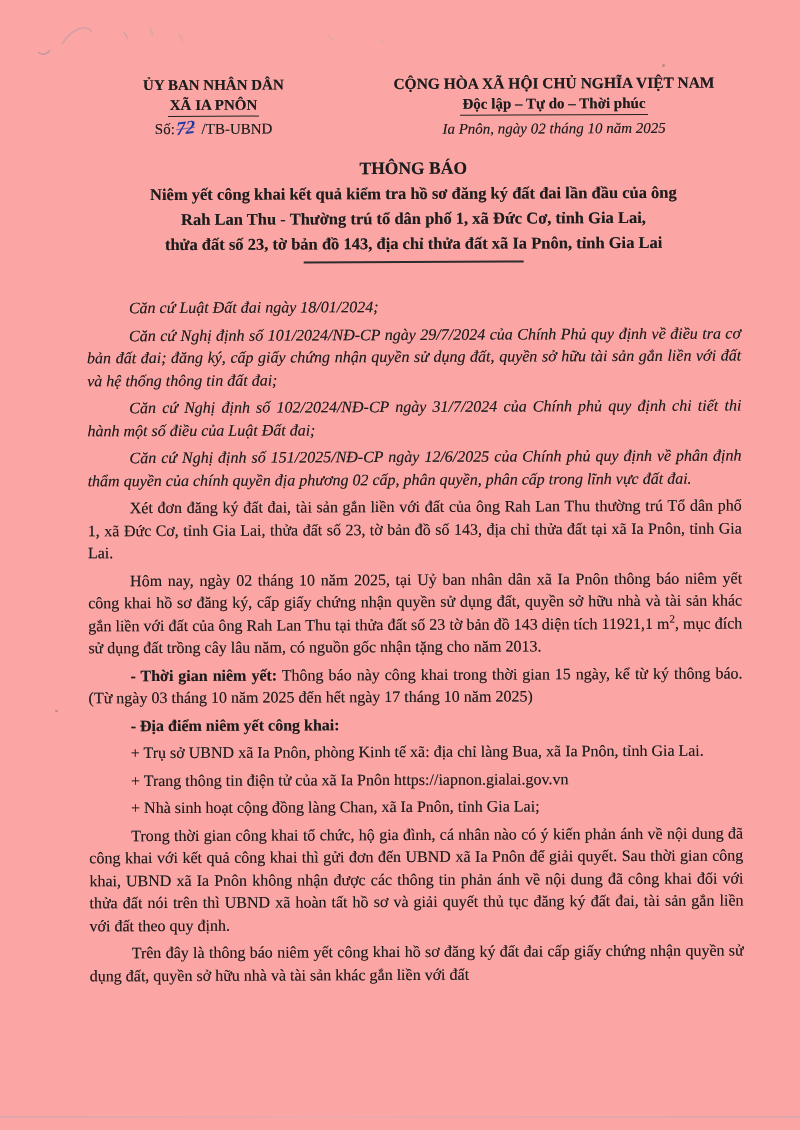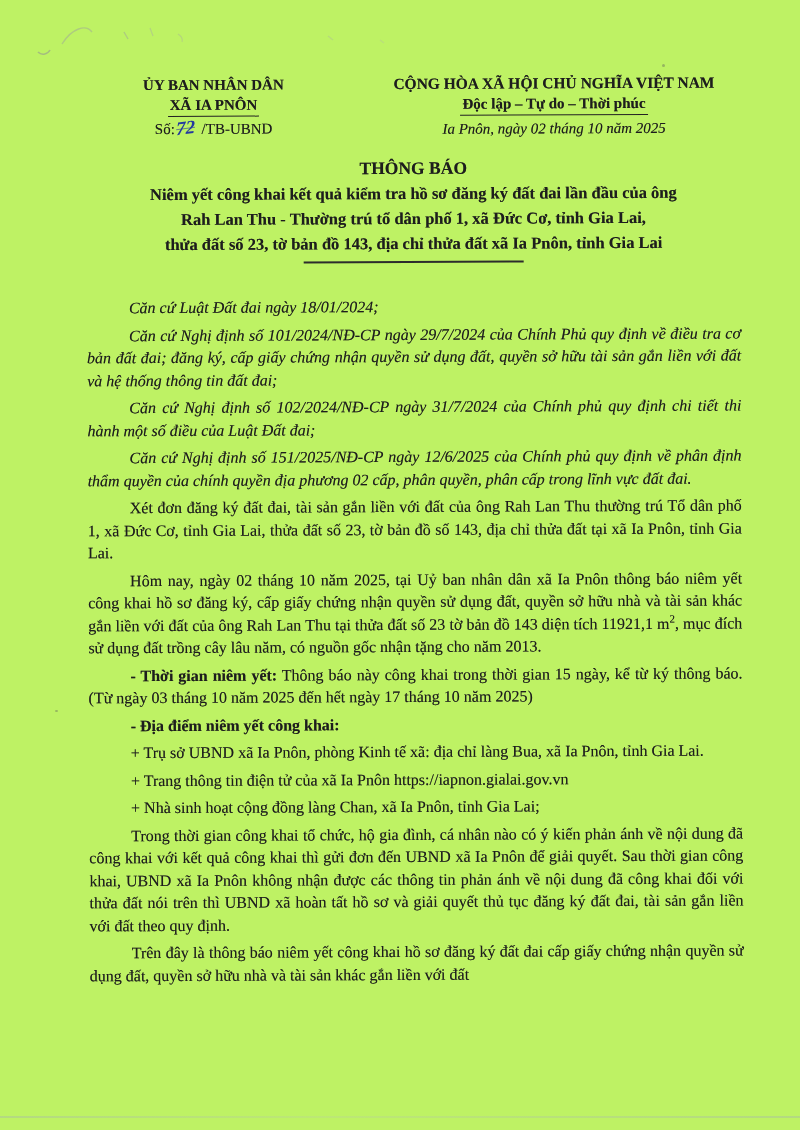--- a/index.html
+++ b/index.html
@@ -4,21 +4,21 @@
 <style>
   html, body { margin: 0; padding: 0; }
   body {
     width: 800px; height: 1130px;
     background: #e9e8e4;
     font-family: "Liberation Serif", "DejaVu Serif", serif;
   }
   .page {
     position: relative;
     width: 800px; height: 1130px;
-    background: #bef264;
+    background: #fca5a5;
     overflow: hidden;
     color: #1d1d1d;
   }
   .sheet {
     position: absolute; inset: 0;
     padding: 74px 58px 0 88px;
     box-sizing: border-box;
     transform: rotate(-0.25deg);
     text-shadow: 0 0 0.6px rgba(30,30,30,0.55);
   }

